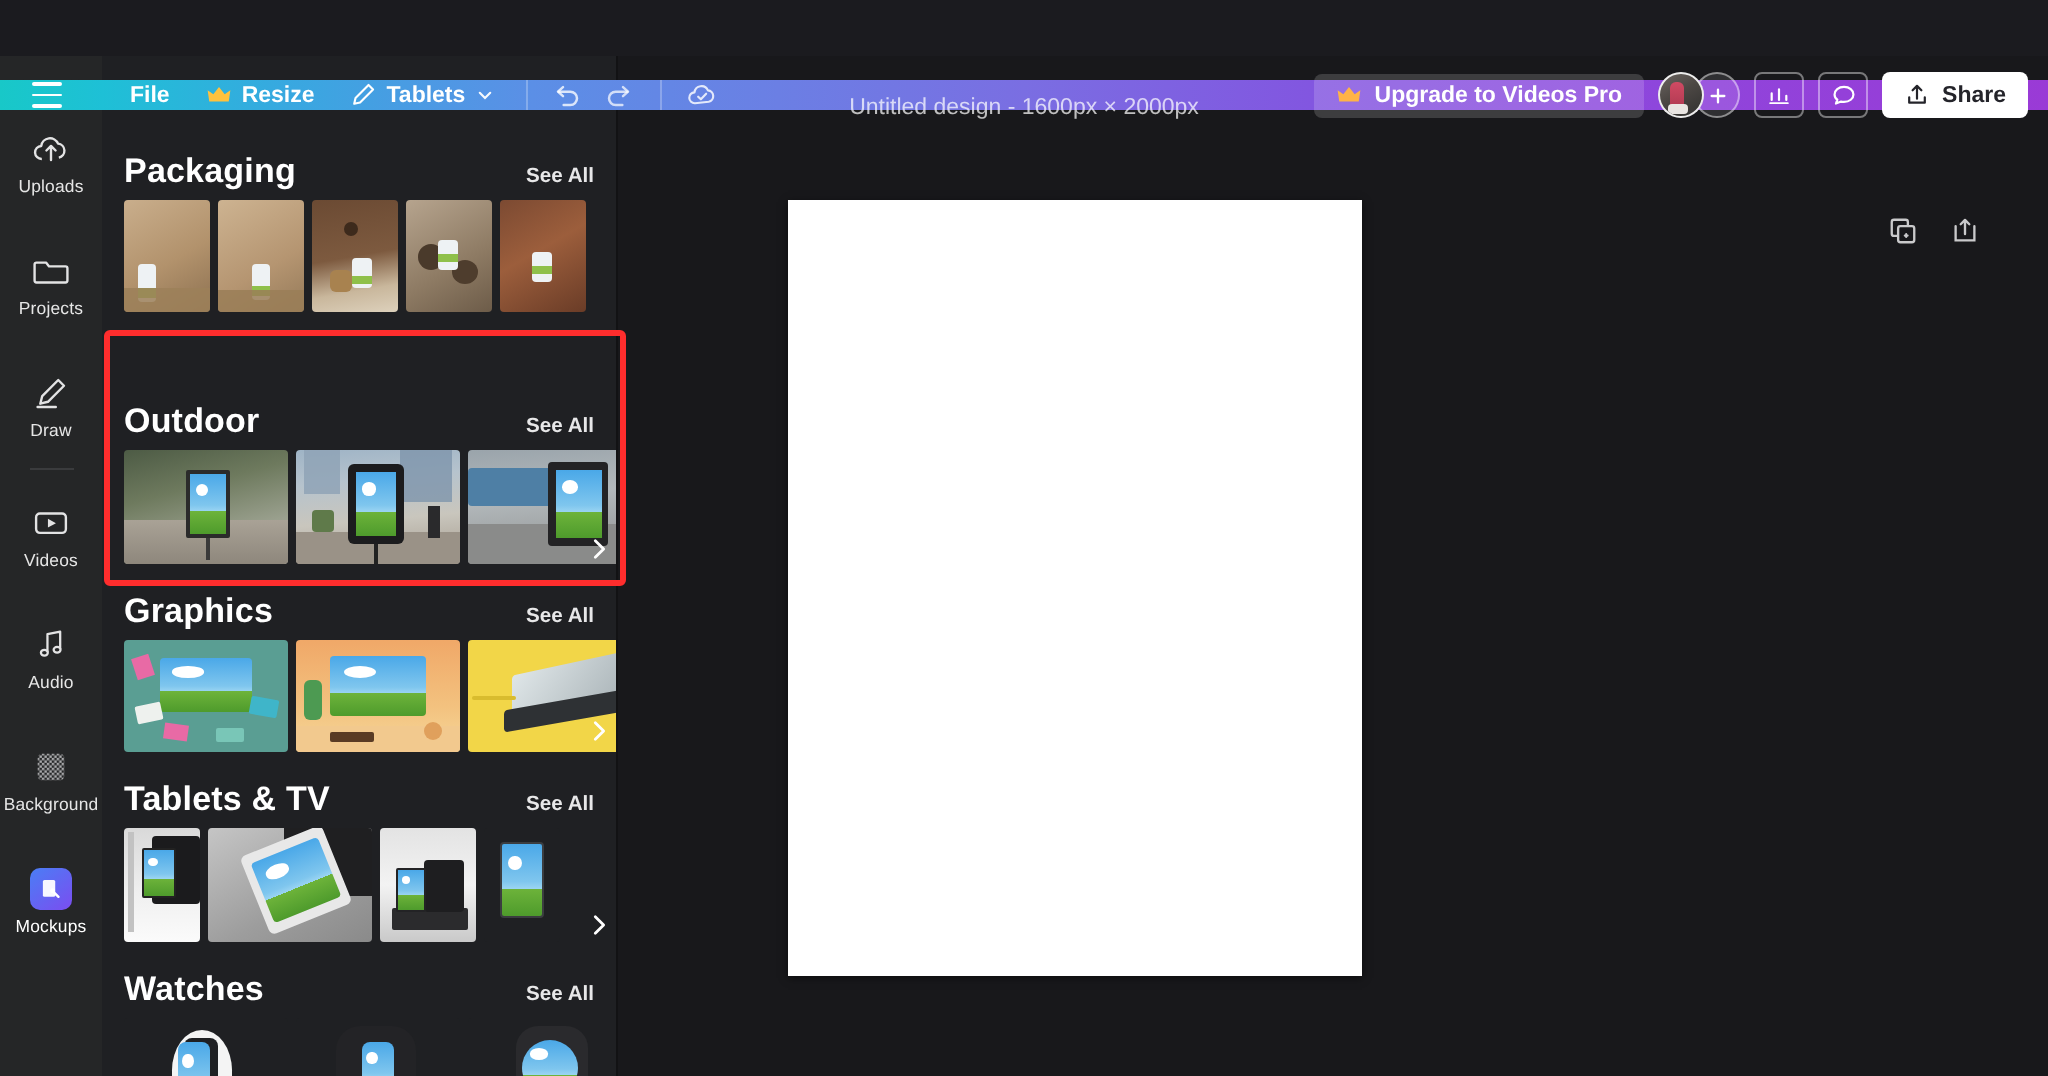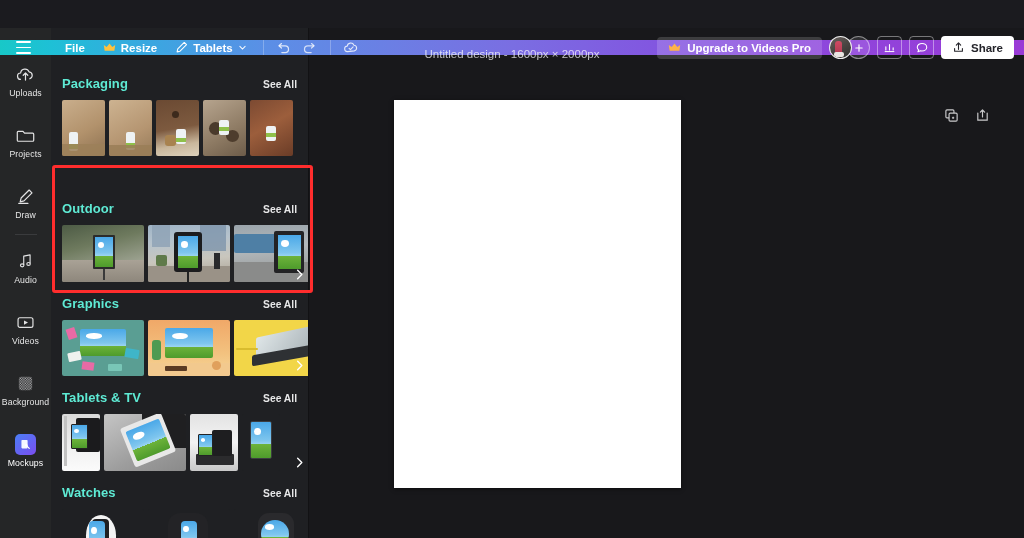--- a/index.html
+++ b/index.html
@@ -156,21 +156,21 @@
   .cut-th {
     width: 43px; height: 10px; border-radius: 2px;
     filter: blur(.7px);
   }
 
   .sec { position: absolute; left: 0; width: 258px; }
   .sec-head {
     display: flex; align-items: baseline; justify-content: space-between;
     padding: 0 12px 0 11px; height: 17px;
   }
-  .sec-title { color: #5eead4; font-size: 13px; font-weight: 700; letter-spacing: .1px; }
+  .sec-title { color: #ffffff; font-size: 17px; font-weight: 700; letter-spacing: .1px; }
   .see-all { color: #e7e7e8; font-size: 10.3px; font-weight: 700; cursor: pointer; }
 
   .row { display: flex; gap: 4px; padding-left: 11px; margin-top: 7px; position: relative; }
   .th { border-radius: 2px; overflow: hidden; position: relative; flex: 0 0 auto; background:#2a2b2e; }
 
   .arrow {
     position: absolute; right: 3px; top: 50%;
     transform: translateY(-50%); width: 16px; height: 26px;
     display: flex; align-items: center; justify-content: center;
     cursor: pointer; z-index: 4;
@@ -353,37 +353,37 @@
       </svg>
     </span>
     <span class="rail-label">Draw</span>
   </div>
 
 
   <div class="rail-sep"></div>
 
   <div class="rail-item">
     <span class="ri-ic">
+      <svg width="21" height="21" viewBox="0 0 22 22">
+        <rect x="3.2" y="6" width="15.6" height="10.2" rx="2" fill="none" stroke="#e3e3e4" stroke-width="1.25"></rect>
+        <path d="M9.4 8.8l4.2 2.3-4.2 2.3z" fill="#e3e3e4"></path>
+      </svg>
+    </span>
+    <span class="rail-label">Videos</span>
+  </div>
+
+  <div class="rail-item">
+    <span class="ri-ic">
       <svg width="20" height="20" viewBox="0 0 22 22">
         <path d="M8.5 15.4V5.6l7-1.4v9.6" fill="none" stroke="#e3e3e4" stroke-width="1.25" stroke-linejoin="round"></path>
         <ellipse cx="6.8" cy="15.8" rx="1.9" ry="1.6" fill="none" stroke="#e3e3e4" stroke-width="1.25"></ellipse>
         <ellipse cx="13.8" cy="14.2" rx="1.9" ry="1.6" fill="none" stroke="#e3e3e4" stroke-width="1.25"></ellipse>
       </svg>
     </span>
     <span class="rail-label">Audio</span>
-  </div>
-
-  <div class="rail-item">
-    <span class="ri-ic">
-      <svg width="21" height="21" viewBox="0 0 22 22">
-        <rect x="3.2" y="6" width="15.6" height="10.2" rx="2" fill="none" stroke="#e3e3e4" stroke-width="1.25"></rect>
-        <path d="M9.4 8.8l4.2 2.3-4.2 2.3z" fill="#e3e3e4"></path>
-      </svg>
-    </span>
-    <span class="rail-label">Videos</span>
   </div>
 
   <div class="rail-item">
     <span class="ri-ic">
       <svg width="19" height="19" viewBox="0 0 20 20">
         <defs>
           <pattern id="chk" width="2.6" height="2.6" patternUnits="userSpaceOnUse">
             <rect width="1.3" height="1.3" fill="#a9a9ab"></rect>
             <rect x="1.3" y="1.3" width="1.3" height="1.3" fill="#a9a9ab"></rect>
           </pattern>

